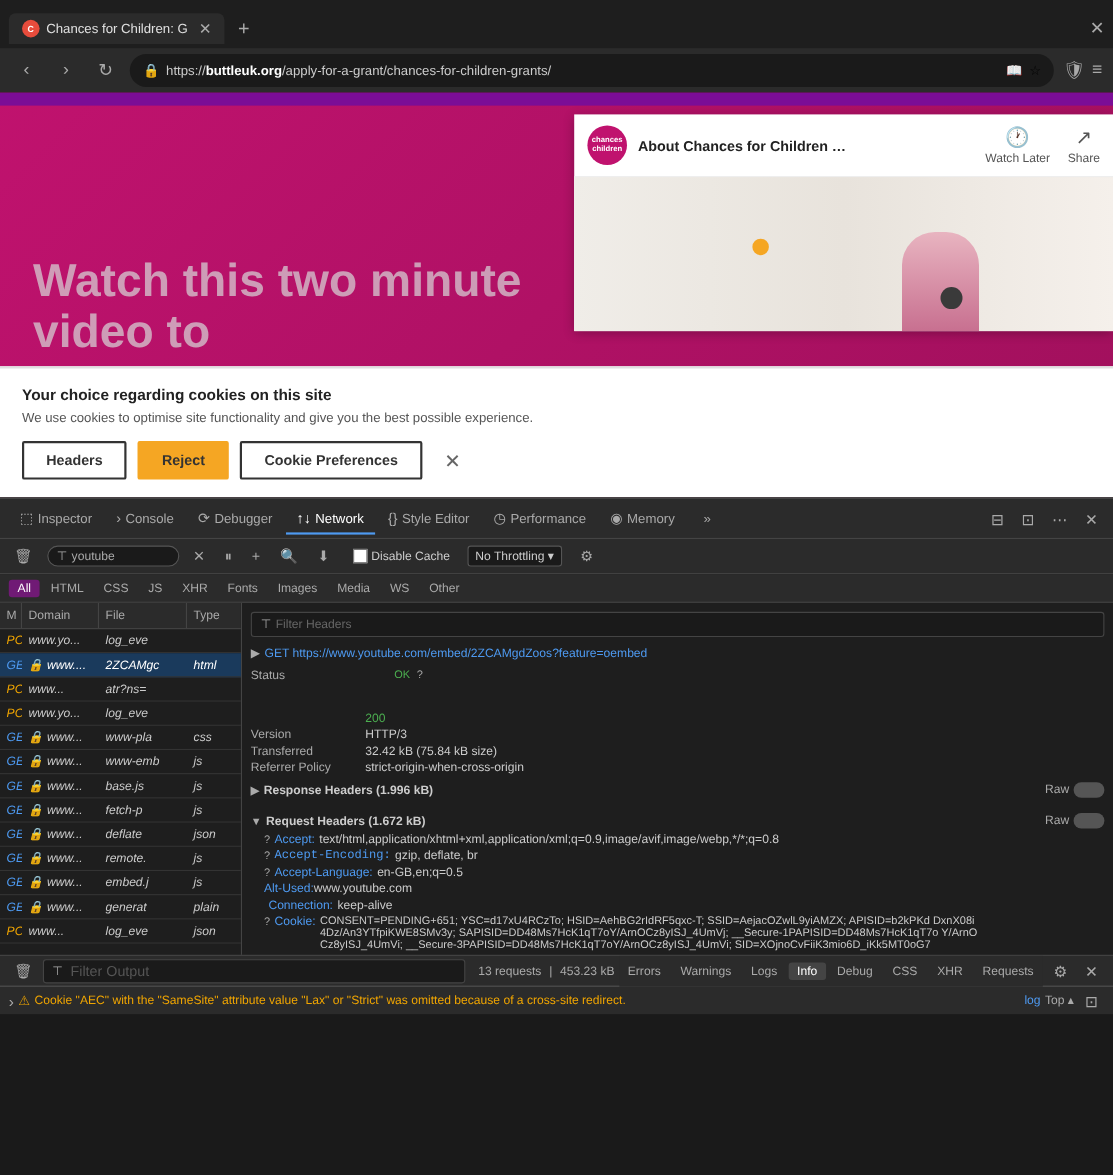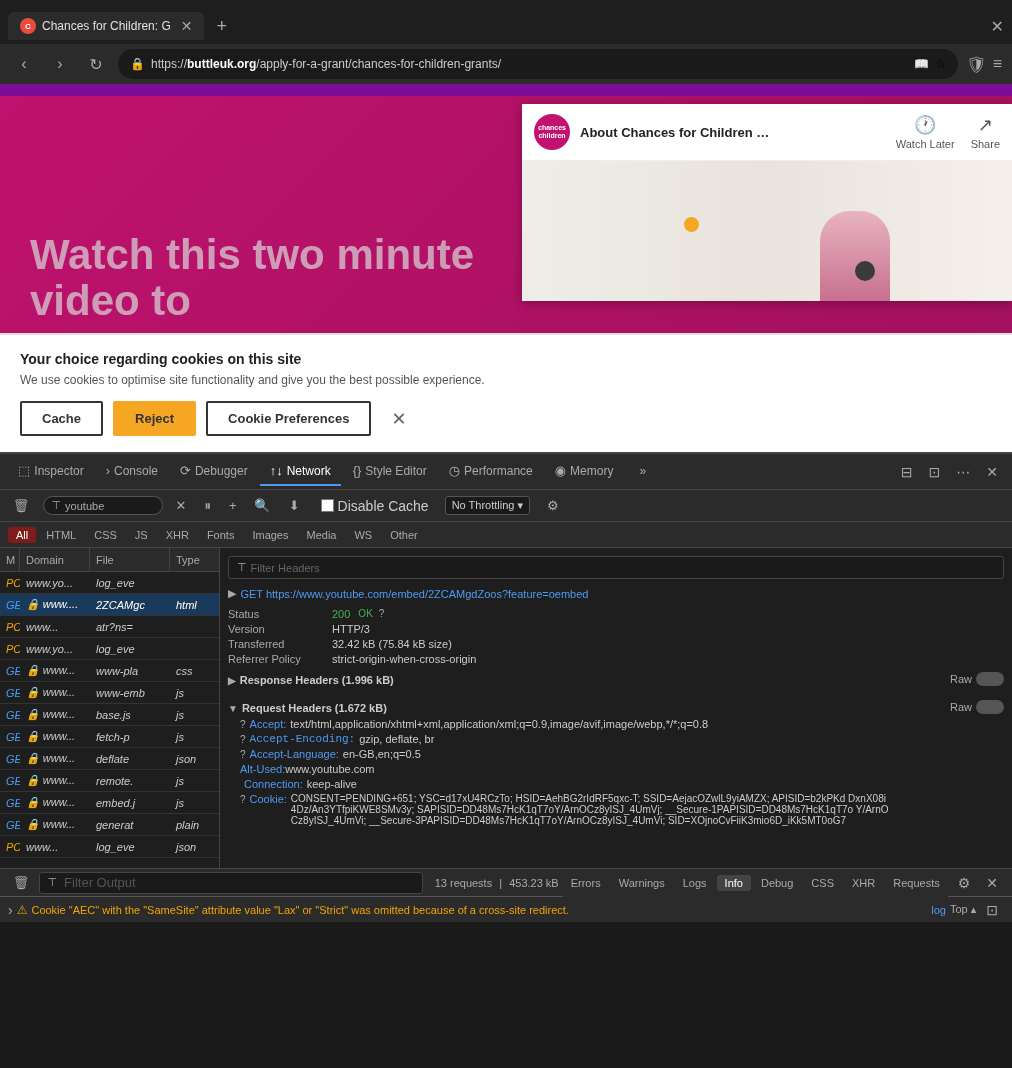--- a/index.html
+++ b/index.html
@@ -61,48 +61,48 @@
     .dt-right { margin-left: auto; display: flex; gap: 4px; }
     .dt-right-btn { background: none; border: none; color: #aaa; font-size: 14px; cursor: pointer; padding: 4px 6px; }
 
     
     .net-toolbar { display: flex; align-items: center; padding: 4px 8px; background: #2b2b2b; border-bottom: 1px solid #444; gap: 8px; height: 32px; }
     .filter-input { background: #1a1a1a; border: 1px solid #555; color: #ccc; padding: 2px 8px; border-radius: 12px; font-size: 11px; width: 120px; display: flex; align-items: center; gap: 4px; }
     .filter-text { color: #aaa; }
     .net-btn { background: none; border: none; color: #aaa; font-size: 13px; cursor: pointer; padding: 2px 5px; }
     .disable-cache { display: flex; align-items: center; gap: 4px; margin-left: 8px; }
     .checkbox-fake { width: 13px; height: 13px; border: 1px solid #777; background: #fff; display: inline-block; }
-    .cache-label { color: #ccc; font-size: 14px; }
+    .cache-label { color: #ccc; font-size: 11px; }
     .throttle-select { background: #1a1a1a; border: 1px solid #555; color: #ccc; font-size: 11px; padding: 2px 6px; border-radius: 3px; margin-left: 8px; }
     .settings-btn { margin-left: 4px; }
 
     
     .filter-types { display: flex; align-items: center; padding: 2px 8px; background: #2b2b2b; border-bottom: 1px solid #444; gap: 2px; height: 26px; }
     .ftype { padding: 2px 8px; color: #aaa; font-size: 11px; cursor: pointer; border-radius: 3px; }
-    .ftype.active { background: #7f1d1d; color: #fff; }
+    .ftype.active { background: #701a75; color: #fff; }
     .net-th { color: #aaa; font-size: 11px; padding: 4px 6px; display: flex; align-items: center; border-right: 1px solid #444; }
     .net-row { display: grid; grid-template-columns: 20px 80px 100px 60px 1fr 80px 80px 80px 80px; border-bottom: 1px solid #333; height: 22px; cursor: pointer; }
     .net-row.selected { background: #1a3a5c; }
     .net-row.selected .net-td { color: #fff; }
     .net-td { color: #ccc; font-size: 11px; padding: 2px 6px; display: flex; align-items: center; overflow: hidden; text-overflow: ellipsis; white-space: nowrap; font-style: italic; }
     .method-get { color: #4e9af1; }
     .method-post { color: #f0a500; }
     .details-tabs { display: flex; background: #2b2b2b; border-bottom: 1px solid #444; }
     .detail-tab { padding: 6px 12px; color: #aaa; font-size: 11px; cursor: pointer; border-bottom: 2px solid transparent; }
     .detail-tab.active { color: #fff; border-bottom: 2px solid #4e9af1; }
     .detail-tab.underline { text-decoration: underline; }
 
     .details-content { padding: 8px; color: #ccc; font-size: 11px; overflow-y: auto; flex: 1; }
     .detail-filter { width: 100%; background: #1a1a1a; border: 1px solid #444; color: #ccc; padding: 4px 8px; font-size: 11px; margin-bottom: 8px; border-radius: 3px; display: flex; align-items: center; gap: 4px; }
     .filter-icon { color: #aaa; }
     .filter-placeholder { color: #666; }
     .detail-row { display: flex; align-items: flex-start; margin-bottom: 3px; gap: 4px; }
     .detail-key { color: #aaa; min-width: 100px; }
     .detail-value { color: #4e9af1; }
-    .detail-value.green { color: #4caf50; }
+    .detail-value.green { color: #4caf50; margin-top: 39px; }
     .detail-value.white { color: #ccc; }
     .status-ok { color: #4caf50; margin-left: 4px; font-size: 10px; }
 
     .section-header { color: #ccc; font-size: 11px; font-weight: bold; margin: 6px 0 4px; cursor: pointer; display: flex; align-items: center; gap: 4px; }
     .section-arrow { font-size: 10px; color: #aaa; }
 
     .header-detail { margin-bottom: 2px; }
     .hd-key { color: #4e9af1; }
     .hd-val { color: #ccc; word-break: break-all; }
 
@@ -197,21 +197,21 @@
           <div style="position:absolute;bottom:0;right:25%;width:70px;height:90px;background:linear-gradient(to bottom, #e8b4c0, #c87090);border-radius:30px 30px 0 0;"></div>
           <div style="position:absolute;bottom:20px;right:28%;width:20px;height:20px;background:#3a3a3a;border-radius:50%;"></div>
         </div>
       </div>
     </div>
 
     <div class="cookie-banner">
       <div class="cookie-title">Your choice regarding cookies on this site</div>
       <div class="cookie-desc">We use cookies to optimise site functionality and give you the best possible experience.</div>
       <div class="cookie-buttons">
-        <button class="btn-accept">Cache</button>
+        <button class="btn-accept">Headers</button>
         <button class="btn-reject">Reject</button>
         <button class="btn-prefs">Cookie Preferences</button>
         <button class="cookie-close">✕</button>
       </div>
     </div>
   </div>
 </div>
 
 <div class="devtools">
 

